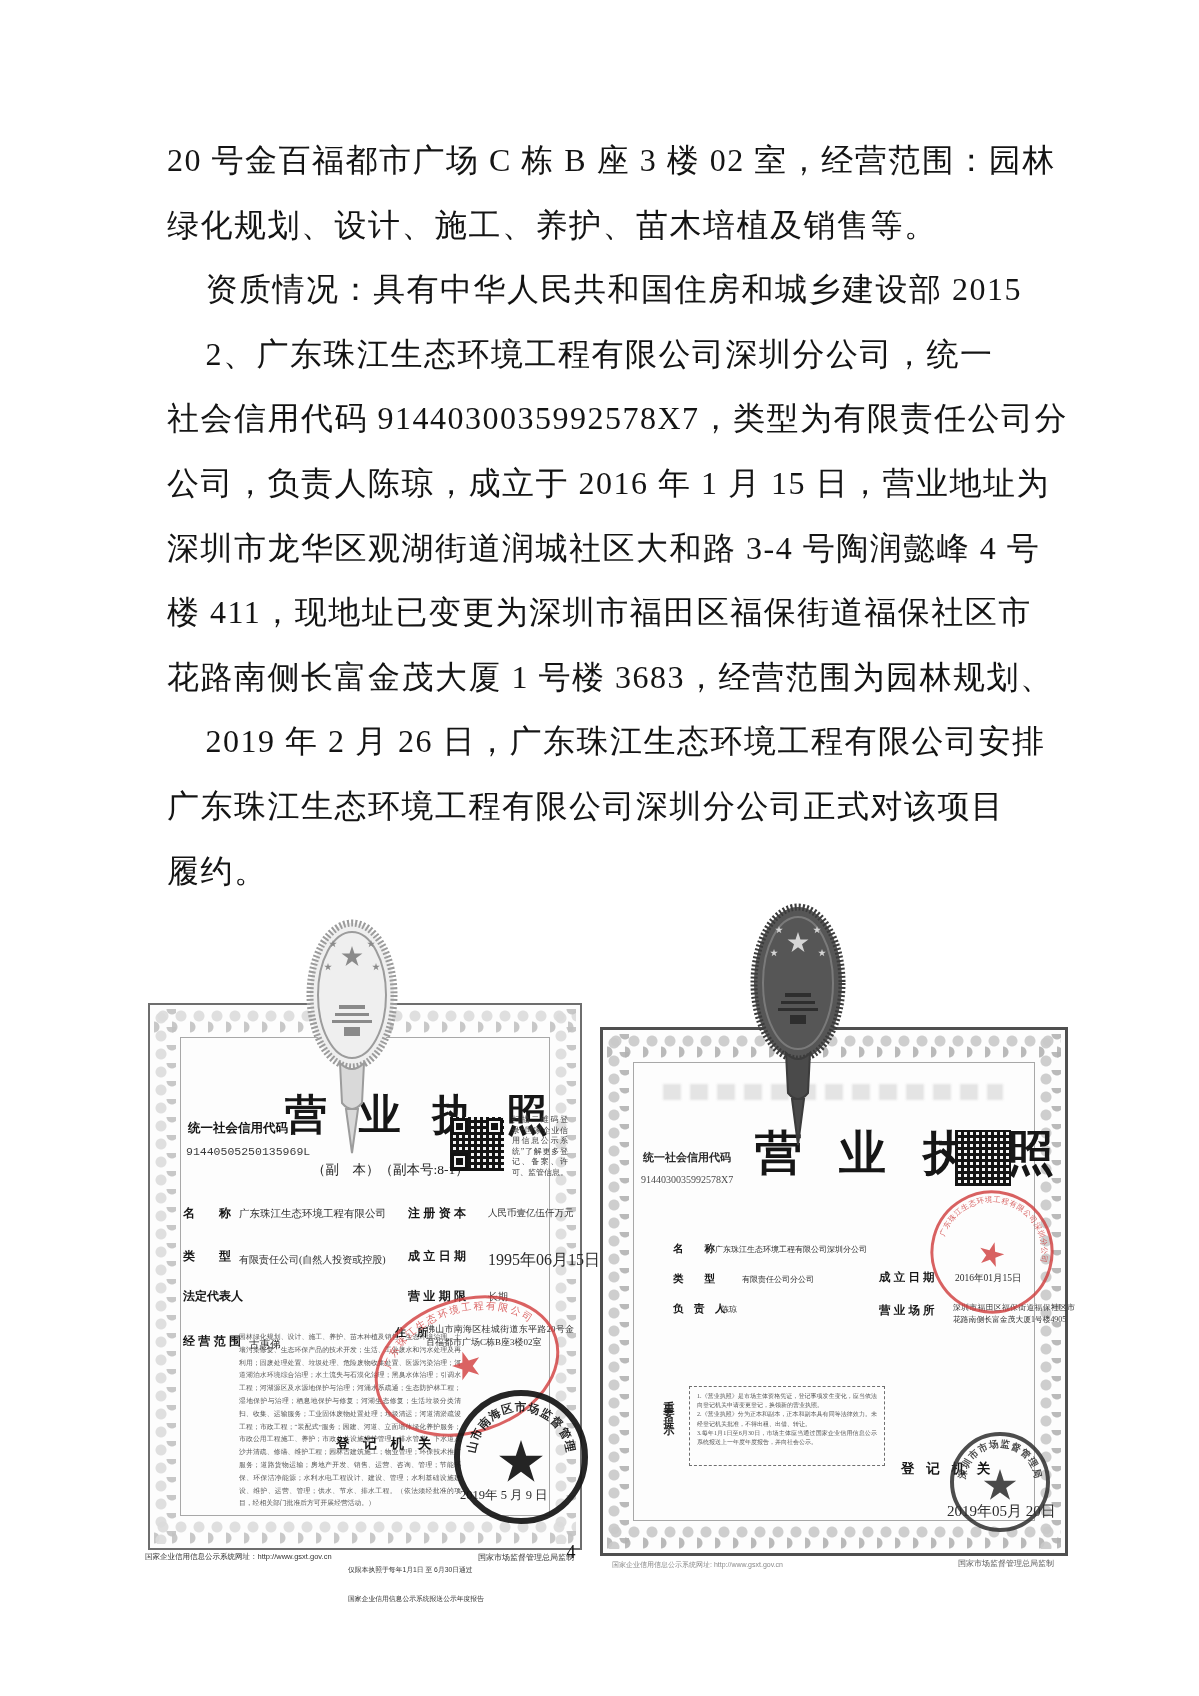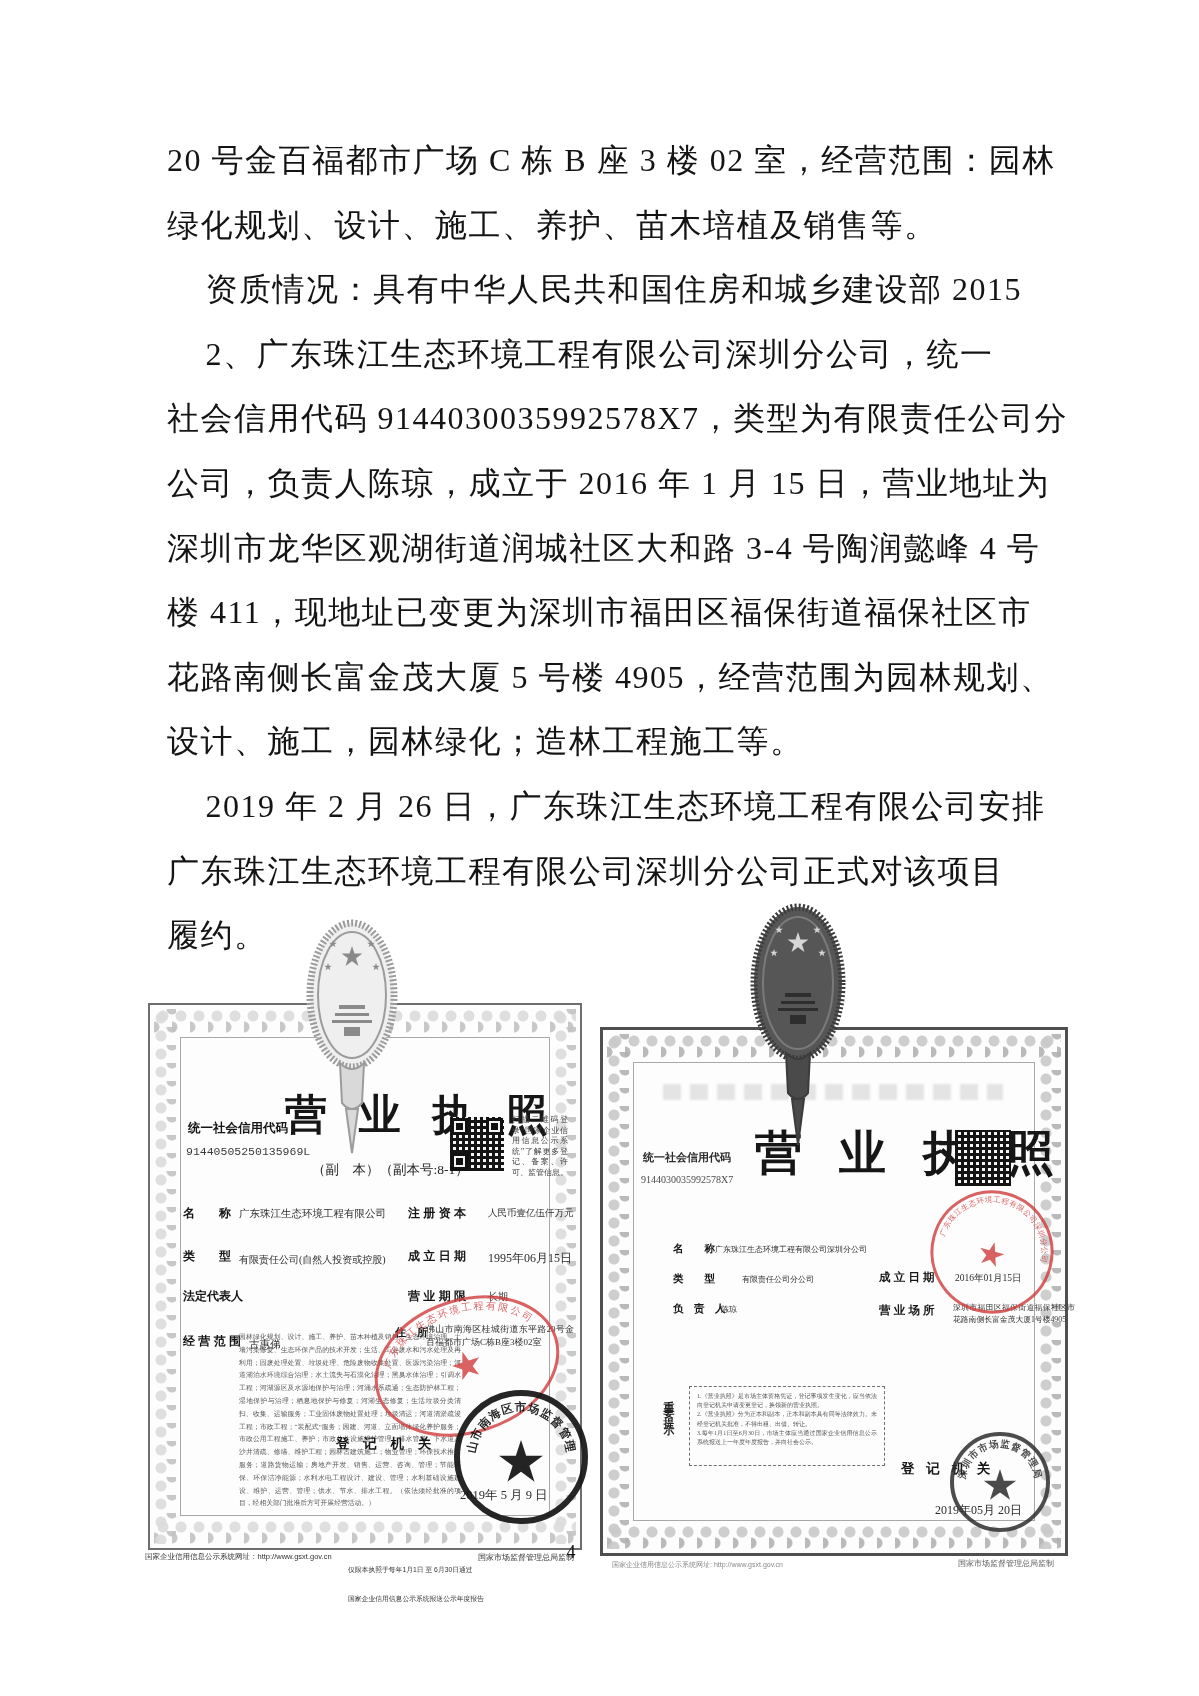--- a/index.html
+++ b/index.html
@@ -54,22 +54,21 @@
 
   <div class="doc-text">
     <div class="line">20 号金百福都市广场 C 栋 B 座 3 楼 02 室，经营范围：园林</div>
     <div class="line">绿化规划、设计、施工、养护、苗木培植及销售等。</div>
     <div class="line indent">资质情况：具有中华人民共和国住房和城乡建设部 2015</div>
     <div class="line indent">2、广东珠江生态环境工程有限公司深圳分公司，统一</div>
     <div class="line">社会信用代码 9144030035992578X7，类型为有限责任公司分</div>
     <div class="line">公司，负责人陈琼，成立于 2016 年 1 月 15 日，营业地址为</div>
     <div class="line">深圳市龙华区观湖街道润城社区大和路 3-4 号陶润懿峰 4 号</div>
     <div class="line">楼 411，现地址已变更为深圳市福田区福保街道福保社区市</div>
-    <div class="line">花路南侧长富金茂大厦 5 号楼 4905，经营范围为园林规划、</div>
-    <div class="line">设计、施工，园林绿化；造林工程施工等。</div>
+    <div class="line">花路南侧长富金茂大厦 1 号楼 3683，经营范围为园林规划、</div>
     <div class="line indent">2019 年 2 月 26 日，广东珠江生态环境工程有限公司安排</div>
     <div class="line">广东珠江生态环境工程有限公司深圳分公司正式对该项目</div>
     <div class="line">履约。</div>
   </div>
 
   <div class="license lic-left">
     <div class="band band-h band-top"></div>
     <div class="band band-h band-bot"></div>
     <div class="band band-v band-l"></div>
     <div class="band band-v band-r"></div>
@@ -107,21 +106,21 @@
     <div class="qr-caption smallpar" style="left:362px;top:110px;width:56px;font-size:8px;">扫描二维码登录“国家企业信用信息公示系统”了解更多登记、备案、许可、监管信息。</div>
 
     <div class="lbl" style="left:33px;top:200px;font-size:12px;">名　　称</div>
     <div class="val" style="left:89px;top:202px;font-size:10.5px;">广东珠江生态环境工程有限公司</div>
     <div class="lbl" style="left:258px;top:200px;font-size:12px;">注 册 资 本</div>
     <div class="val" style="left:338px;top:202px;font-size:9.5px;">人民币壹亿伍仟万元</div>
 
     <div class="lbl" style="left:33px;top:243px;font-size:12px;">类　　型</div>
     <div class="val" style="left:89px;top:248px;font-size:10px;">有限责任公司(自然人投资或控股)</div>
     <div class="lbl" style="left:258px;top:243px;font-size:12px;">成 立 日 期</div>
-    <div class="val" style="left:338px;top:245px;font-size:12px;">1995年06月15日</div>
+    <div class="val" style="left:338px;top:245px;font-size:16px;">1995年06月15日</div>
 
     <div class="lbl" style="left:33px;top:283px;font-size:12px;">法定代表人</div>
     <div class="val" style="left:99px;top:285px;font-size:10.5px;margin-top:48px;">古惠俤</div>
     <div class="lbl" style="left:258px;top:283px;font-size:12px;">营 业 期 限</div>
     <div class="val" style="left:338px;top:285px;font-size:10px;">长期</div>
 
     <div class="lbl" style="left:33px;top:328px;font-size:12px;">经 营 范 围</div>
     <div class="smallpar" style="left:89px;top:326px;width:222px;font-size:6.8px;line-height:12.8px;">园林绿化规划、设计、施工、养护、苗木种植及销售；生态环境治理、土壤污染修复、生态环保产品的技术开发；生活、工业废水和污水处理及再利用；固废处理处置、垃圾处理、危险废物收集处置、医源污染治理；河道湖泊水环境综合治理；水土流失与石漠化治理；黑臭水体治理；引调水工程；河湖源区及水源地保护与治理；河涌水系疏通；生态防护林工程；湿地保护与治理；栖息地保护与修复；河湖生态修复；生活垃圾分类清扫、收集、运输服务；工业固体废物处置处理；垃圾清运；河道清淤疏浚工程；市政工程；“装配式”服务；园建、河道、立面墙体绿化养护服务；市政公用工程施工、养护；市政公共设施维护管理；排水管道、下水道及沙井清疏、修缮、维护工程；园林古建筑施工；物业管理；环保技术推广服务；道路货物运输；房地产开发、销售、运营、咨询、管理；节能环保、环保洁净能源；水利水电工程设计、建设、管理；水利基础设施建设、维护、运营、管理；供水、节水、排水工程。（依法须经批准的项目，经相关部门批准后方可开展经营活动。）</div>
 
     <div class="lbl" style="left:245px;top:320px;font-size:11px;">住　所</div>
@@ -209,21 +208,21 @@
     <div class="smallpar" style="left:350px;top:272px;width:122px;font-size:7.8px;line-height:12px;color:#333;">深圳市福田区福保街道福保社区市花路南侧长富金茂大厦1号楼4905</div>
 
     <div class="notice-title" style="left:58px;top:362px;font-size:11px;height:80px;">重要提示</div>
     <div class="notice-box" style="left:86px;top:356px;width:196px;height:80px;padding:5px 7px;box-sizing:border-box;">
       <div class="smallpar" style="position:static;font-size:6px;line-height:9.2px;">1.《营业执照》是市场主体资格凭证，登记事项发生变化，应当依法向登记机关申请变更登记，换领新的营业执照。</div>
       <div class="smallpar" style="position:static;font-size:6px;line-height:9.2px;">2.《营业执照》分为正本和副本，正本和副本具有同等法律效力。未经登记机关批准，不得出租、出借、转让。</div>
       <div class="smallpar" style="position:static;font-size:6px;line-height:9.2px;">3.每年1月1日至6月30日，市场主体应当通过国家企业信用信息公示系统报送上一年度年度报告，并向社会公示。</div>
     </div>
 
     <div class="lbl" style="left:298px;top:430px;font-size:13.5px;letter-spacing:4px;">登 记 机 关</div>
-    <div class="val" style="left:332px;top:472px;font-size:12px;z-index:1;">2019年05月 20日</div>
+    <div class="val" style="left:344px;top:472px;font-size:15px;z-index:1;">2019年05月 20日</div>
 
     <svg class="seal" style="left:322px;top:155px;opacity:.8;z-index:2;" width="134" height="134" viewBox="0 0 134 134">
       <g transform="rotate(15 67 67)">
         <circle cx="67" cy="67" r="60" fill="none" stroke="#cf3b3b" stroke-width="3"></circle>
         <path id="rredarc" d="M 17,67 A 50,50 0 1 1 117,67" fill="none"></path>
         <path transform="translate(67,70) scale(1.3)" d="M0,-10 L2.25,-3.1 L9.51,-3.1 L3.63,1.2 L5.88,8.1 L0,3.8 L-5.88,8.1 L-3.63,1.2 L-9.51,-3.1 L-2.25,-3.1 Z" fill="#cf3b3b"></path>
         <text font-size="7.5" fill="#cf3b3b" letter-spacing="0.5" font-family="Liberation Sans,sans-serif">
           <textPath href="#rredarc" startOffset="50%" text-anchor="middle">广东珠江生态环境工程有限公司深圳分公司</textPath>
         </text>
       </g>

